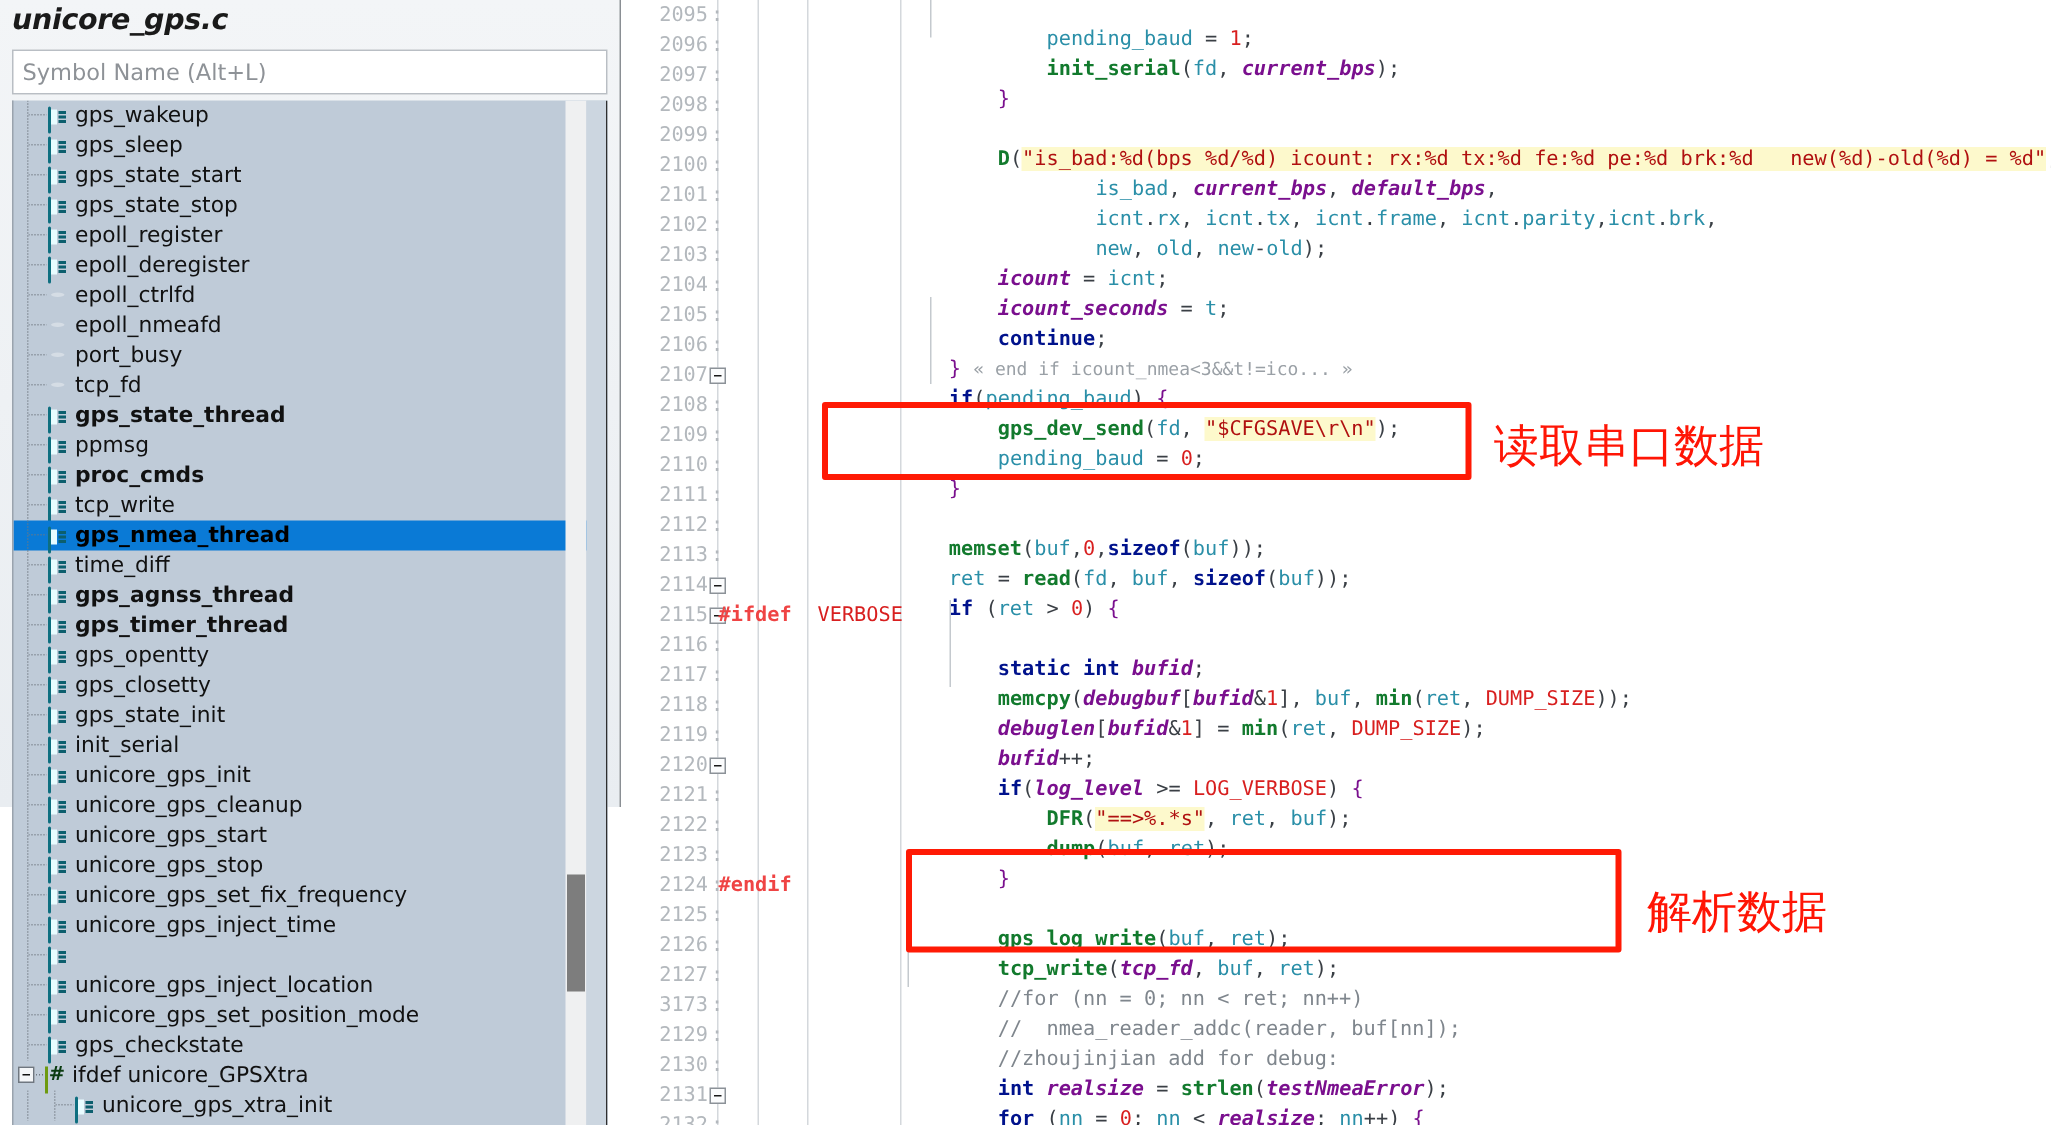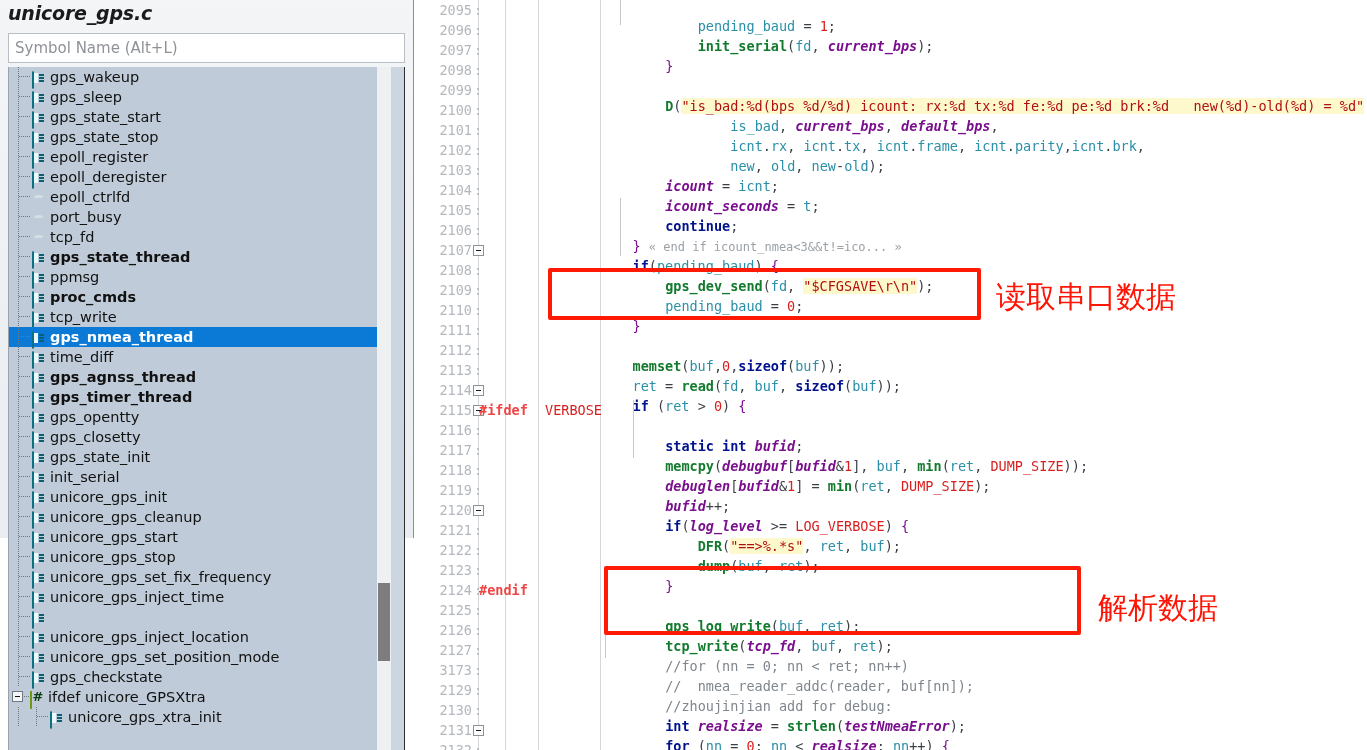--- a/index.html
+++ b/index.html
@@ -39,21 +39,21 @@
     background:#bfcbd8;border-left:1px solid #9aa3ad;box-sizing:border-box;
     overflow:hidden;
   }
   #tree-clip{position:absolute;left:0;top:0;width:383px;height:683px;overflow:hidden;}
   #tree{position:absolute;left:0;top:0;width:383px;}
   .trow{
     position:relative;height:20px;line-height:20px;white-space:nowrap;
     font-family:"DejaVu Sans", sans-serif;font-size:14.5px;color:#111;
   }
   .trow.sel{background:#0a7ad6;}
-  .trow.sel .tlabel{color:#ffffff;}
+  .trow.sel .tlabel{color:#000000;}
   .trow.bold .tlabel{font-weight:bold;}
   .tguide{
     position:absolute;left:9px;top:0;width:1px;height:20px;
     background-image:linear-gradient(to bottom,#6f7780 50%,transparent 50%);
     background-size:1px 2px;
   }
   .tdash{
     position:absolute;left:10px;top:9px;width:12px;height:1px;
     background-image:linear-gradient(to right,#6f7780 50%,transparent 50%);
     background-size:2px 1px;
@@ -202,20 +202,21 @@
     <div id="tree-outer">
       <div id="tree-clip">
         <div id="tree">
             <div class="trow"><span class="tguide"></span><span class="tdash"></span><span class="tico ic-func"></span><span class="tlabel">gps_wakeup</span></div>
             <div class="trow"><span class="tguide"></span><span class="tdash"></span><span class="tico ic-func"></span><span class="tlabel">gps_sleep</span></div>
             <div class="trow"><span class="tguide"></span><span class="tdash"></span><span class="tico ic-func"></span><span class="tlabel">gps_state_start</span></div>
             <div class="trow"><span class="tguide"></span><span class="tdash"></span><span class="tico ic-func"></span><span class="tlabel">gps_state_stop</span></div>
             <div class="trow"><span class="tguide"></span><span class="tdash"></span><span class="tico ic-func"></span><span class="tlabel">epoll_register</span></div>
             <div class="trow"><span class="tguide"></span><span class="tdash"></span><span class="tico ic-func"></span><span class="tlabel">epoll_deregister</span></div>
             <div class="trow"><span class="tguide"></span><span class="tdash"></span><span class="tico ic-var"></span><span class="tlabel">epoll_ctrlfd</span></div>
+            <div class="trow"><span class="tguide"></span><span class="tdash"></span><span class="tico ic-var"></span><span class="tlabel">epoll_nmeafd</span></div>
             <div class="trow"><span class="tguide"></span><span class="tdash"></span><span class="tico ic-var"></span><span class="tlabel">port_busy</span></div>
             <div class="trow"><span class="tguide"></span><span class="tdash"></span><span class="tico ic-var"></span><span class="tlabel">tcp_fd</span></div>
             <div class="trow bold"><span class="tguide"></span><span class="tdash"></span><span class="tico ic-func"></span><span class="tlabel">gps_state_thread</span></div>
             <div class="trow"><span class="tguide"></span><span class="tdash"></span><span class="tico ic-func"></span><span class="tlabel">ppmsg</span></div>
             <div class="trow bold"><span class="tguide"></span><span class="tdash"></span><span class="tico ic-func"></span><span class="tlabel">proc_cmds</span></div>
             <div class="trow"><span class="tguide"></span><span class="tdash"></span><span class="tico ic-func"></span><span class="tlabel">tcp_write</span></div>
             <div class="trow sel bold"><span class="tguide"></span><span class="tdash"></span><span class="tico ic-func"></span><span class="tlabel">gps_nmea_thread</span></div>
             <div class="trow"><span class="tguide"></span><span class="tdash"></span><span class="tico ic-func"></span><span class="tlabel">time_diff</span></div>
             <div class="trow bold"><span class="tguide"></span><span class="tdash"></span><span class="tico ic-func"></span><span class="tlabel">gps_agnss_thread</span></div>
             <div class="trow bold"><span class="tguide"></span><span class="tdash"></span><span class="tico ic-func"></span><span class="tlabel">gps_timer_thread</span></div>

